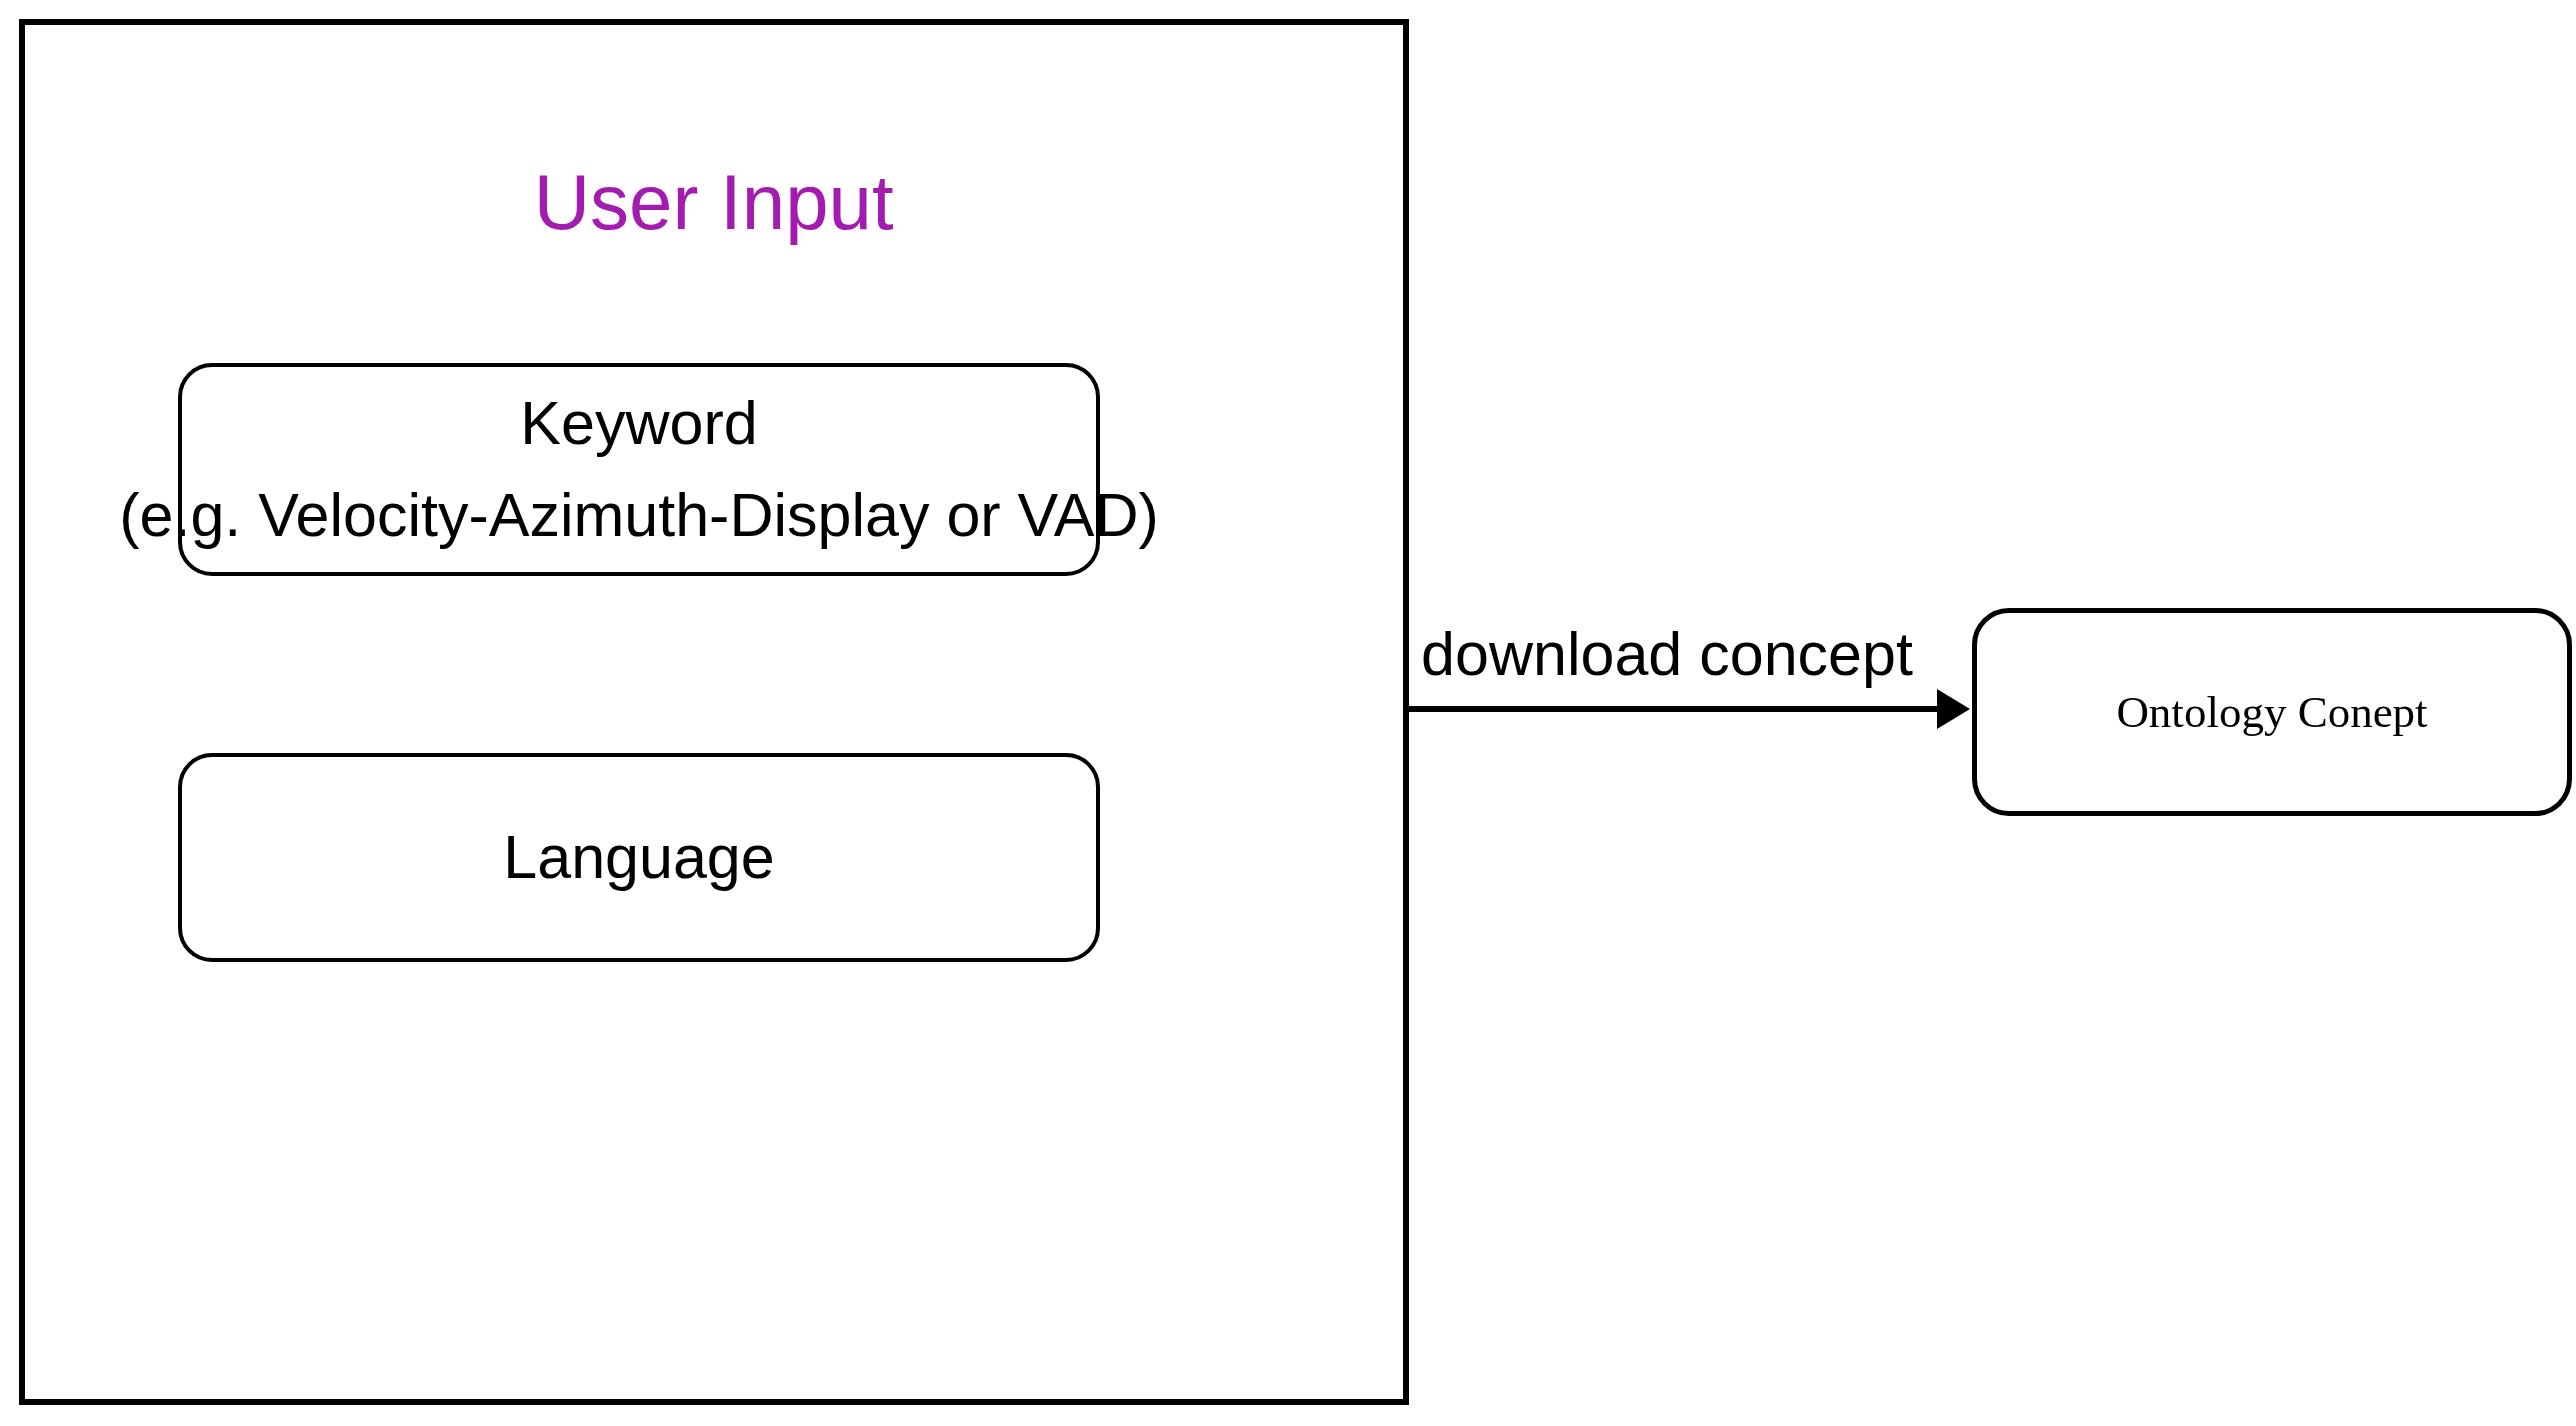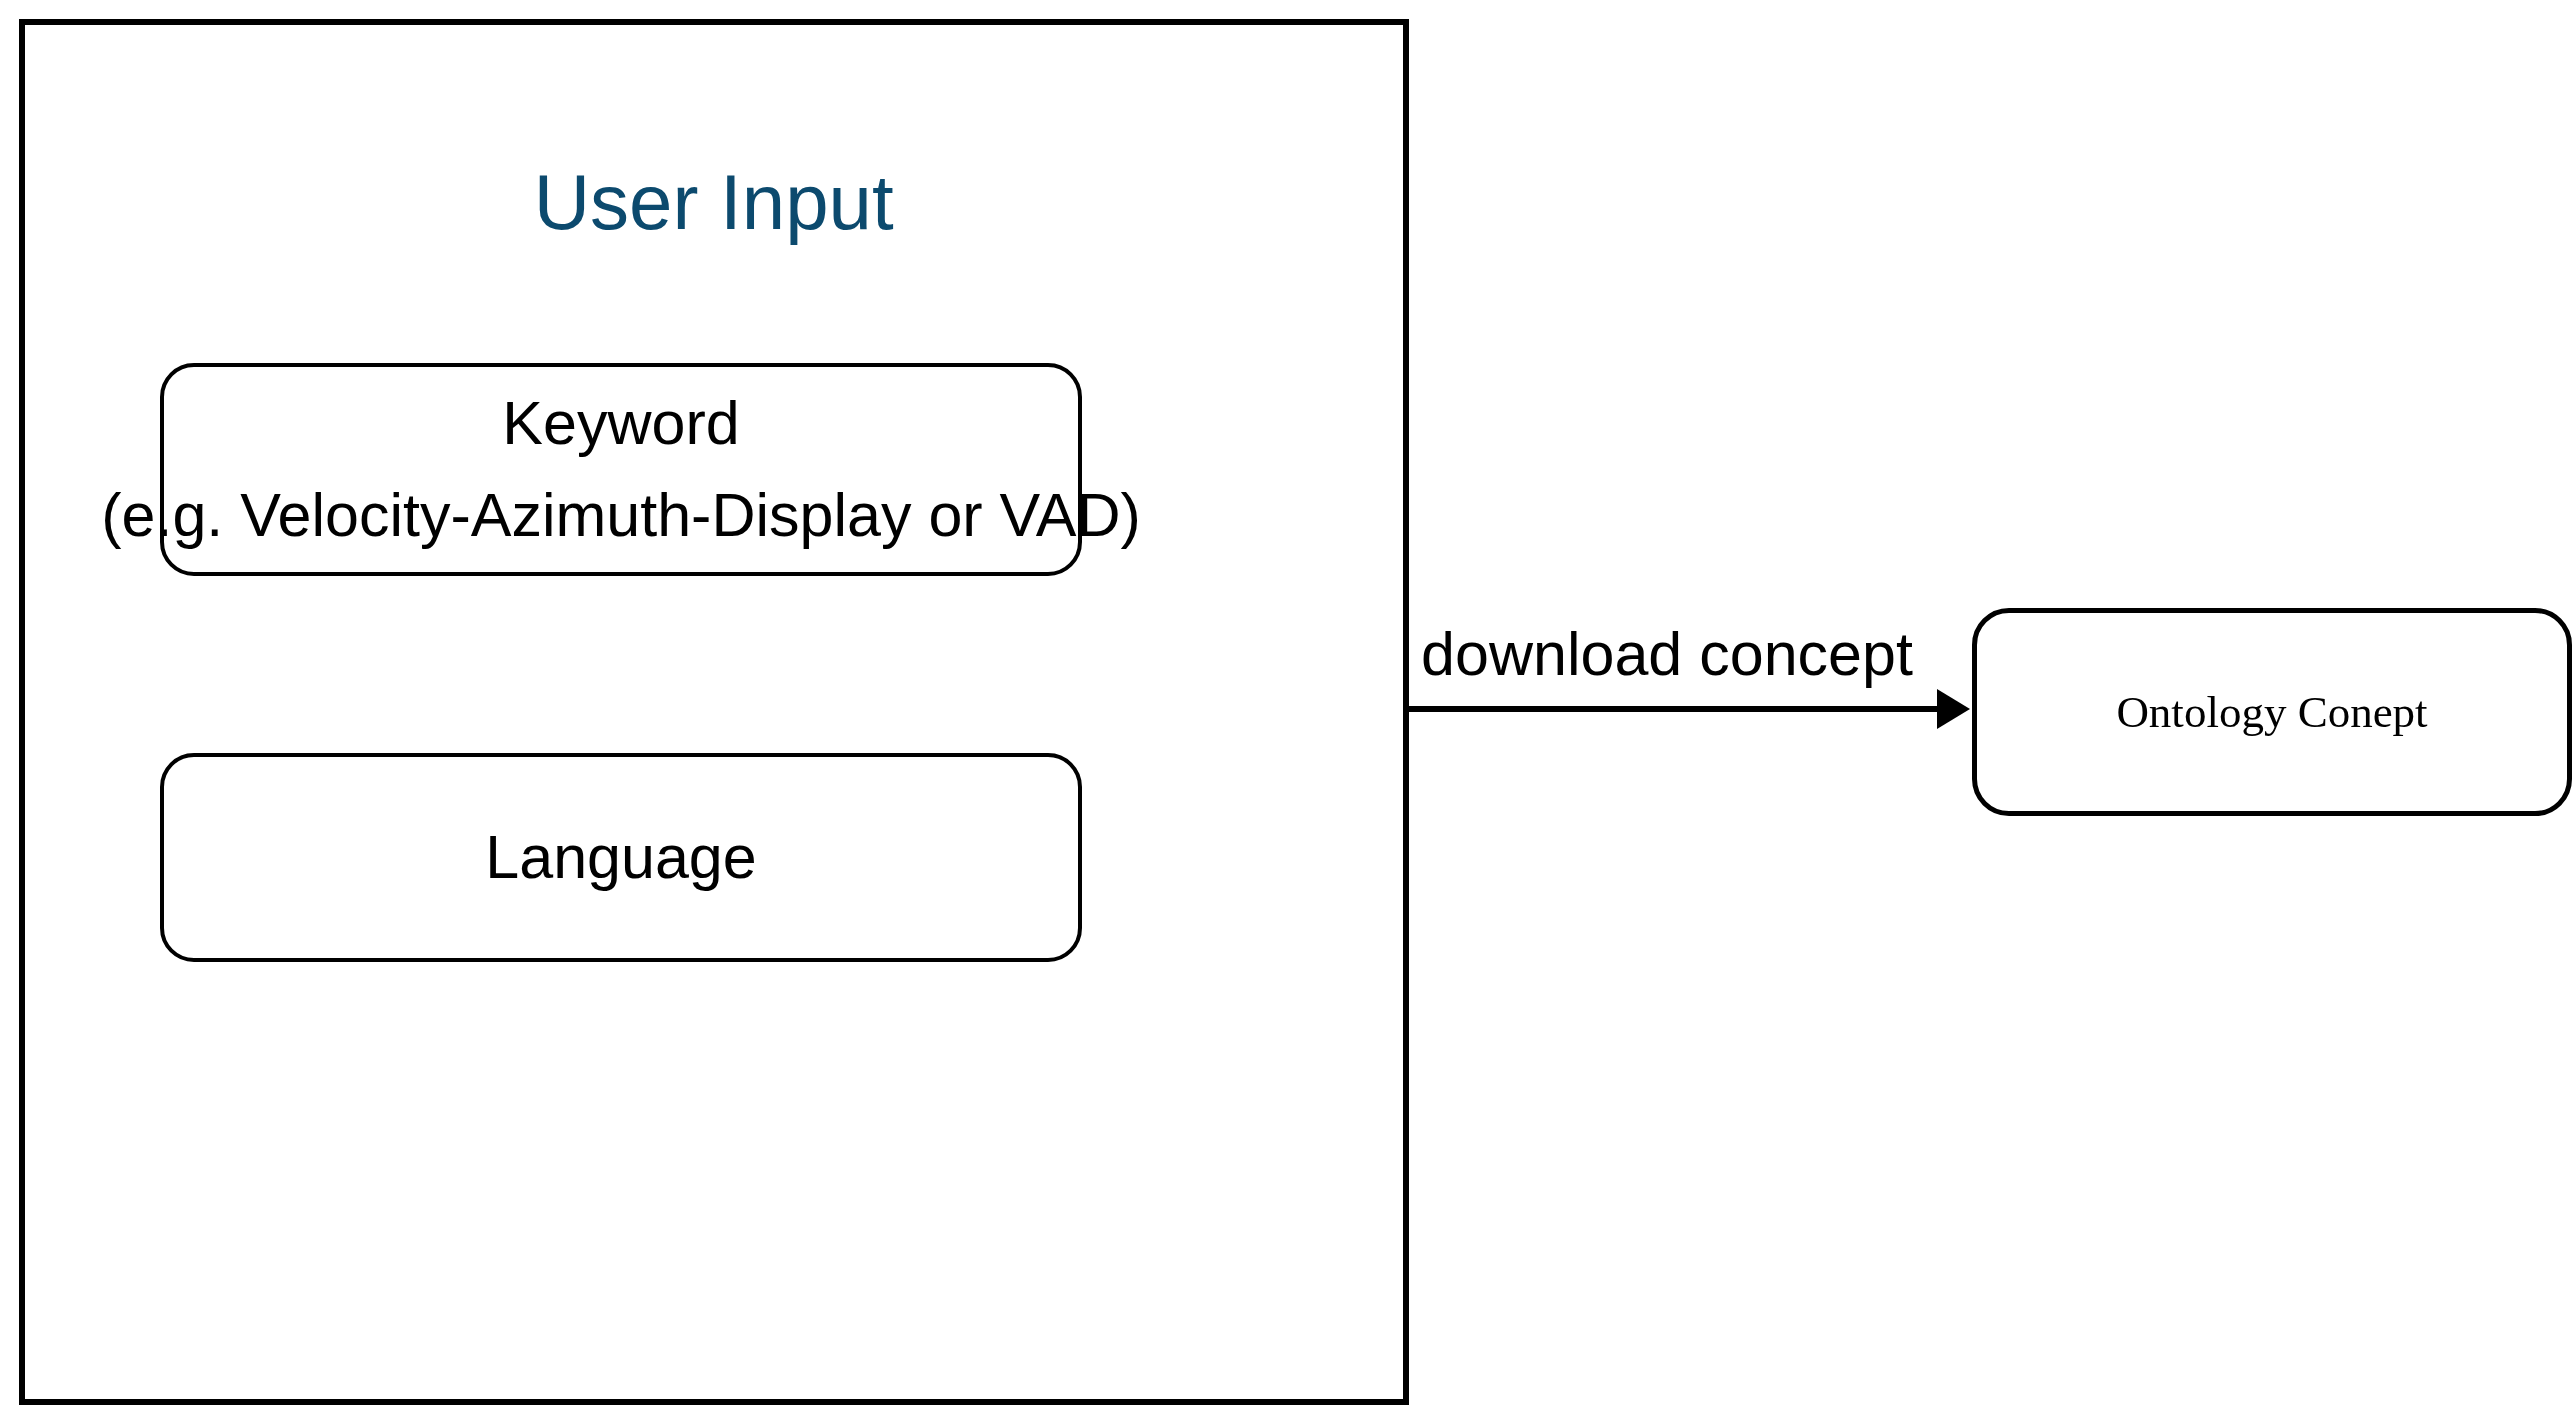--- a/index.html
+++ b/index.html
@@ -27,26 +27,26 @@
     box-sizing: border-box;
   }
   .panel-title {
     position: absolute;
     left: 18.7px;
     top: 156px;
     width: 1390px;
     text-align: center;
     font-size: 78px;
     line-height: 1.2;
-    color: #0c4a6e;
+    color: #a21caf;
     white-space: nowrap;
   }
   .field-box {
     position: absolute;
-    left: 160px;
+    left: 178px;
     width: 922px;
     border: 4.7px solid #000000;
     border-radius: 34px;
     background: #ffffff;
     box-sizing: border-box;
     display: flex;
     flex-direction: column;
     align-items: center;
     justify-content: center;
     text-align: center;

